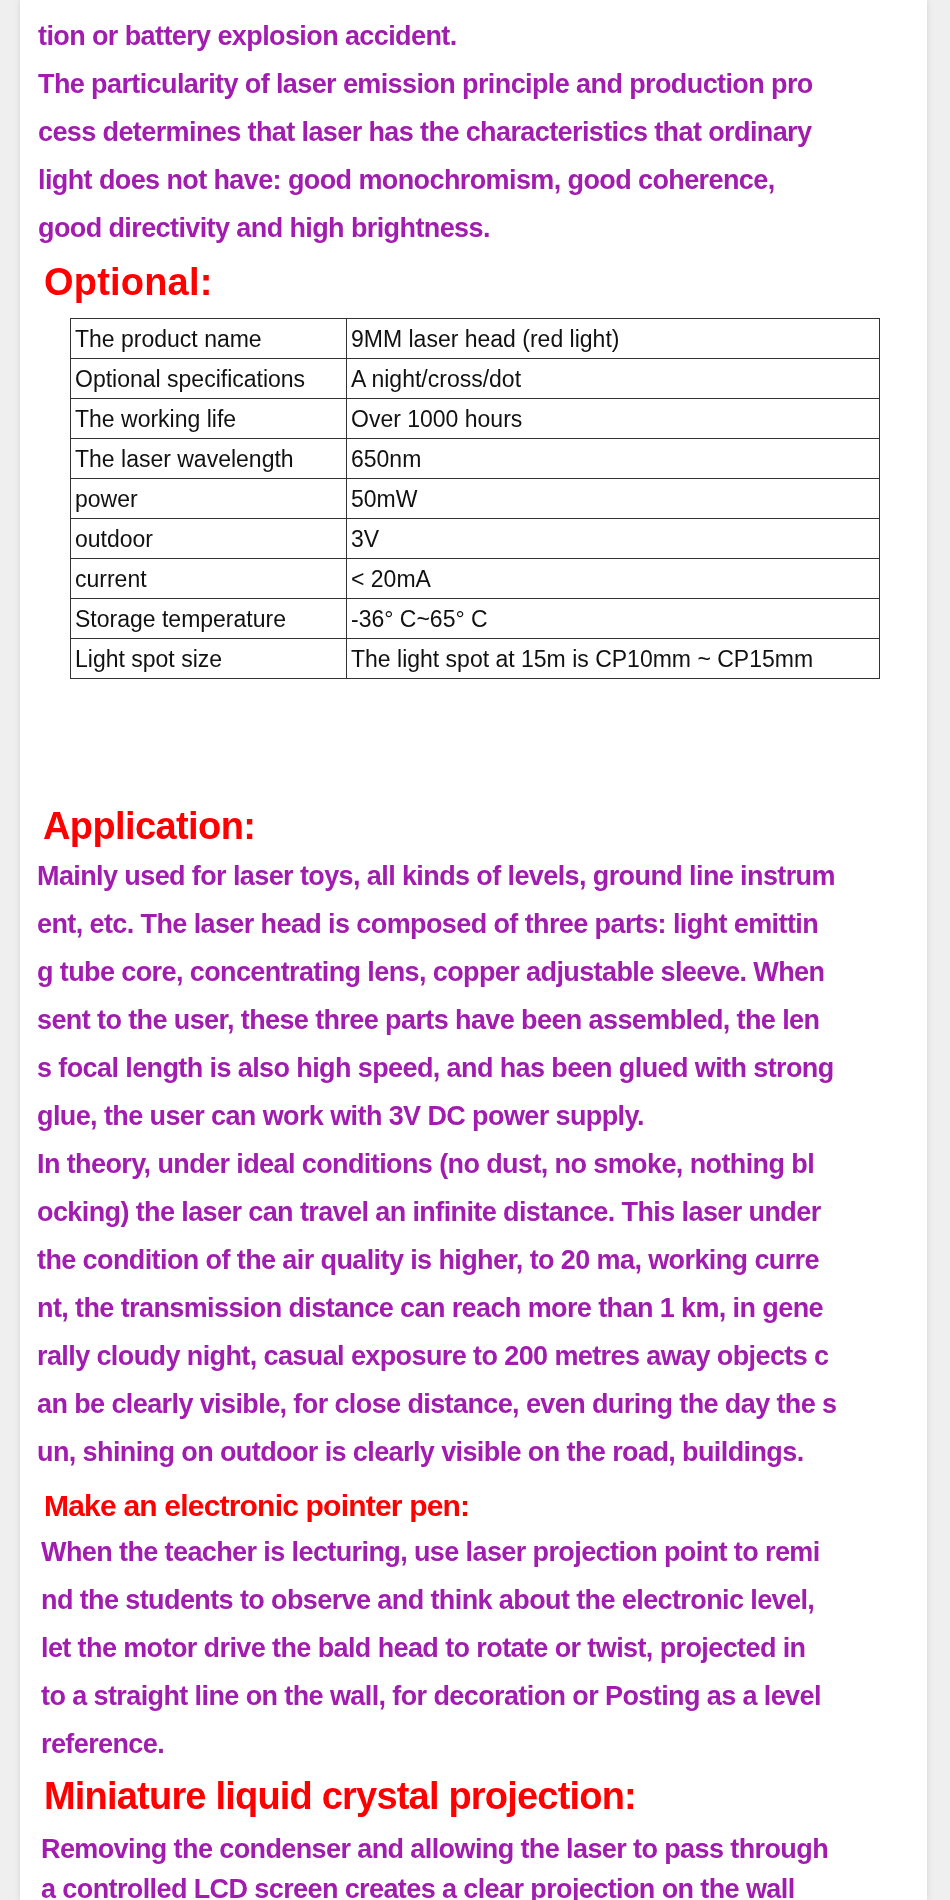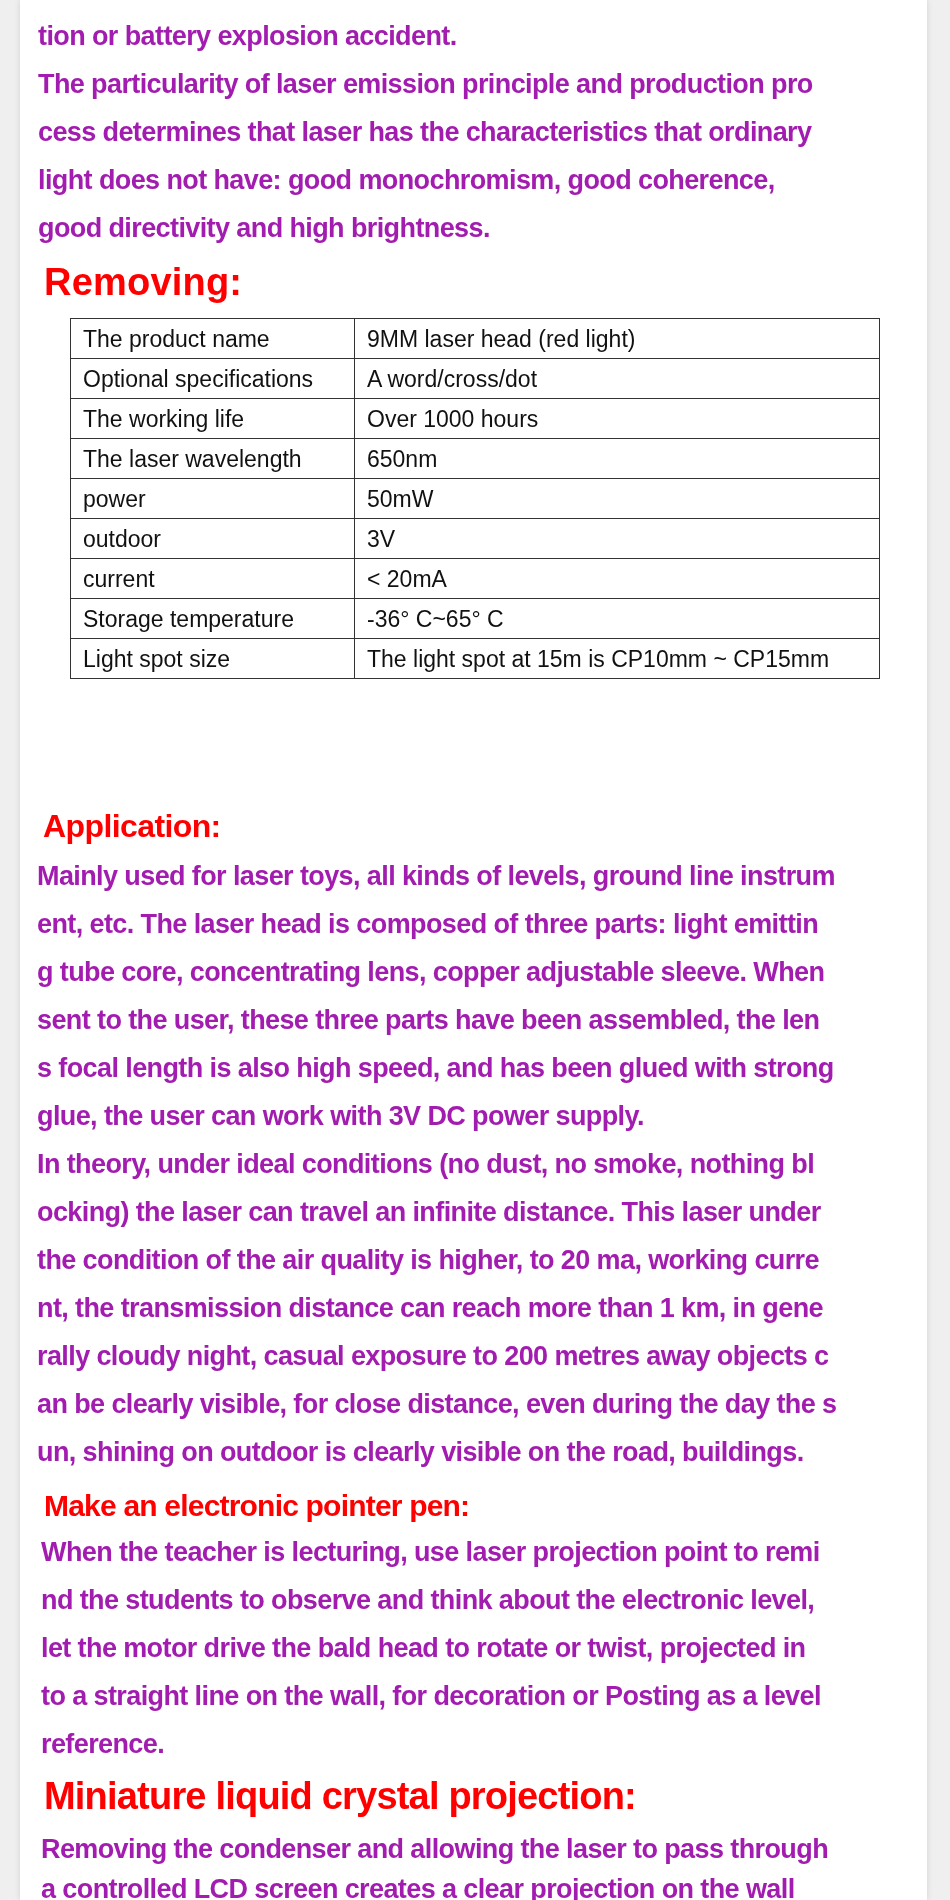--- a/index.html
+++ b/index.html
@@ -27,63 +27,63 @@
   .line.indent3 { left: 21px; text-align: right; }
   .heading {
     position: absolute;
     font-family: "Liberation Sans", "DejaVu Sans", sans-serif;
     font-weight: bold;
     color: #ff0000;
     white-space: nowrap;
     line-height: 44px;
   }
   .h-param { left: 24px; top: 260px; font-size: 38px; letter-spacing: 0.2px; }
-  .h-app { left: 23px; top: 804px; font-size: 32px; letter-spacing: -0.6px; }
+  .h-app { left: 23px; top: 804px; font-size: 38px; letter-spacing: -0.6px; }
   .h-pen { left: 24px; top: 1484px; font-size: 30px; letter-spacing: -0.8px; }
   .h-lcd { left: 24px; top: 1774px; font-size: 38px; letter-spacing: -0.8px; }
 
   table.params {
     position: absolute; left: 50px; top: 318px;
     width: 810px;
     border-collapse: collapse;
     font-family: "Liberation Sans", "DejaVu Sans", sans-serif;
     font-size: 23px;
     color: #111111;
   }
   table.params td {
     border: 1.5px solid #333333;
     height: 39px;
-    padding: 0 0 0 12px;
+    padding: 0 0 0 4px;
     white-space: nowrap;
     line-height: 24px;
   }
   table.params td.k { width: 271px; }
 </style>
 </head>
 <body>
 
 <div class="card">
 
   <div class="line" style="top:19px">tion or battery explosion accident.</div>
   <div class="line" style="top:67px">The particularity of laser emission principle and production pro</div>
   <div class="line" style="top:115px">cess determines that laser has the characteristics that ordinary</div>
   <div class="line" style="top:163px">light does not have: good monochromism, good coherence,</div>
   <div class="line" style="top:211px">good directivity and high brightness.</div>
 
-  <div class="heading h-param">Removing:</div>
+  <div class="heading h-param">Optional:</div>
 
   <table class="params">
     <tbody>
       <tr>
         <td class="k">The product name</td>
         <td>9MM laser head (red light)</td>
       </tr>
       <tr>
         <td class="k">Optional specifications</td>
-        <td>A word/cross/dot</td>
+        <td>A night/cross/dot</td>
       </tr>
       <tr>
         <td class="k">The working life</td>
         <td>Over 1000 hours</td>
       </tr>
       <tr>
         <td class="k">The laser wavelength</td>
         <td>650nm</td>
       </tr>
       <tr>

